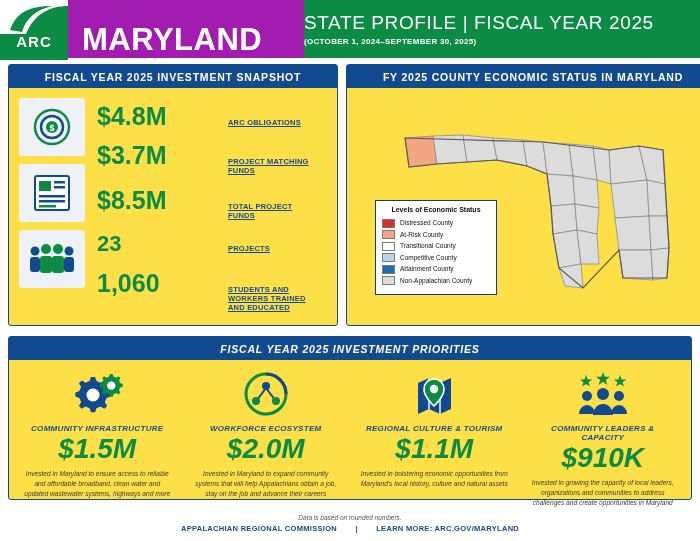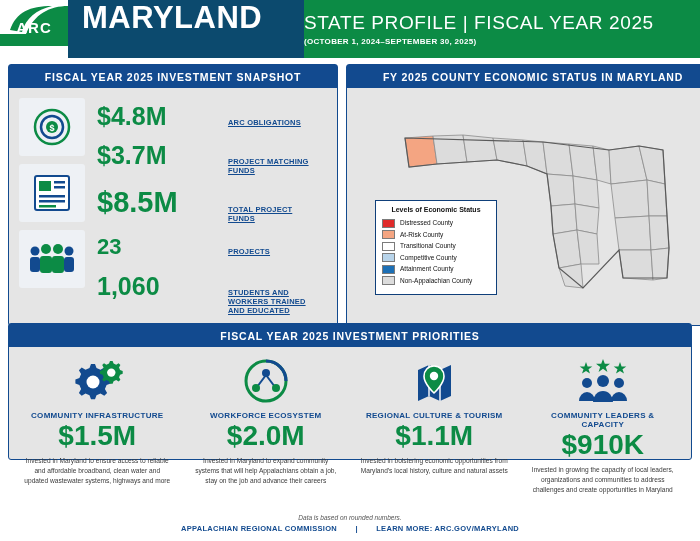--- a/index.html
+++ b/index.html
@@ -7,59 +7,59 @@
     width: 700px; height: 541px;
     font-family: "Liberation Sans", sans-serif;
     background: #ffffff;
     overflow: hidden;
   }
   .page { position: relative; width: 700px; height: 541px; background: #fff; }
 
   
   .header { position: absolute; left: 0; top: 0; width: 700px; height: 58px; display: flex; }
   .logo-box {
-    width: 68px; height: 46px; background: #0c8b45; position: relative;
+    width: 68px; height: 60px; background: #0c8b45; position: relative;
     display: flex; flex-direction: column; align-items: center; justify-content: flex-end;
     padding-bottom: 10px;
   }
   .logo-swoosh {
     position: absolute; top: 0; left: 0; width: 68px; height: 34px; overflow: hidden;
   }
   .logo-text { color: #fff; font-size: 15px; font-weight: bold; letter-spacing: 1px; z-index:2;}
   .state-box {
-    flex: 0 0 236px; background: #0c4a6e; display: flex; align-items: flex-start;
+    flex: 0 0 236px; background: #a21caf; display: flex; align-items: flex-end;
     padding-left: 14px; position: relative;
   }
   .state-name { color: #fff; font-size: 31px; font-weight: bold; letter-spacing: 0.5px; }
   .profile-box {
     flex: 1; background: #0c8b45; display: flex; flex-direction: column;
     align-items: flex-start; justify-content: center; padding-right: 14px;
   }
   .profile-title { color: #fff; font-size: 19px; letter-spacing: 0.6px; }
   .profile-sub { color: #fff; font-size: 8px; font-weight: bold; letter-spacing: 0.3px; margin-top: 3px; }
 
   
-  .panel { position: absolute; border: 1.5px solid #124a8f; border-radius: 3px; background: #e5e5e5; }
+  .panel { position: absolute; border: 1.5px solid #124a8f; border-radius: 3px; background: #fde047; }
   .panel-title {
     background: #124a8f; color: #fff; text-align: center; font-weight: bold;
     letter-spacing: 0.8px; font-size: 10.5px; padding: 6px 0 5px 0;
   }
 
   
   #snapshot { left: 8px; top: 64px; width: 330px; height: 262px; }
   .snap-body { display: flex; height: 232px; }
   .snap-icons { width: 86px; padding: 10px 0 0 0; display: flex; flex-direction: column; align-items: center; gap: 8px; }
   .icon-card { width: 66px; height: 58px; background: #eef1f5; border-radius: 3px; display: flex; align-items: center; justify-content: center; }
   .snap-rows { flex: 1; padding: 8px 8px 0 2px; }
   .snap-row { display: flex; align-items: baseline; margin-bottom: 2px; }
   .snap-amt { color: #0c8b45; font-weight: bold; text-align: left; width: 124px; }
   .snap-lbl { color: #124a8f; font-size: 7.5px; font-weight: bold; line-height: 1.25; margin-left: 7px; letter-spacing: 0.2px; text-transform: uppercase; max-width: 86px; text-decoration: underline; }
   .a1 { font-size: 25px; }
   .a2 { font-size: 25px; }
-  .a3 { font-size: 29px; }
+  .a3 { font-size: 25px; }
   .a4 { font-size: 22px; }
   .a5 { font-size: 22px; }
   .a6 { font-size: 25px; }
   .r1 { margin-top: 6px; }
   .r2 { margin-top: 10px; }
   .r3 { margin-top: 10px; }
   .r4 { margin-top: 10px; }
   .r5 { margin-top: 12px; }
   .r6 { margin-top: 12px; }
 
@@ -69,21 +69,21 @@
   .legend {
     position: absolute; left: 28px; top: 112px; width: 122px;
     border: 1px solid #0f3f7a; background: #fff; padding: 5px 6px 6px 6px;
   }
   .legend-title { text-align: center; font-size: 7px; font-weight: bold; color: #111; line-height: 1.25; margin-bottom: 4px; }
   .legend-item { display: flex; align-items: center; margin-bottom: 2.5px; }
   .legend-swatch { width: 13px; height: 9px; border: 0.8px solid #7b7b7b; margin-right: 5px; flex: 0 0 auto; }
   .legend-label { font-size: 6.5px; color: #111; line-height: 1.2; }
 
   
-  #priorities { left: 8px; top: 323px; width: 684px; height: 137px; }
+  #priorities { left: 8px; top: 336px; width: 684px; height: 164px; font-style: italic; }
   .prio-body { display: flex; padding: 10px 4px 0 4px; }
   .prio-col { flex: 1; padding: 0 10px; text-align: center; }
   .prio-icon { height: 48px; display: flex; align-items: center; justify-content: center; }
   .prio-name { color: #124a8f; font-size: 8px; font-weight: bold; letter-spacing: 0.3px; margin-top: 6px; }
   .prio-amt { color: #0c8b45; font-size: 28px; font-weight: bold; line-height: 1.1; margin-top: 1px; }
   .prio-desc { color: #3b3b3b; font-size: 6.6px; line-height: 1.55; margin-top: 4px; }
 
   
   .foot-note { position: absolute; left: 0; top: 514px; width: 700px; text-align: center; font-size: 6.5px; font-style: italic; color: #555; }
   .foot-bar { position: absolute; left: 0; top: 524px; width: 700px; text-align: center; font-size: 7.5px; font-weight: bold; color: #124a8f; letter-spacing: 0.3px; }

